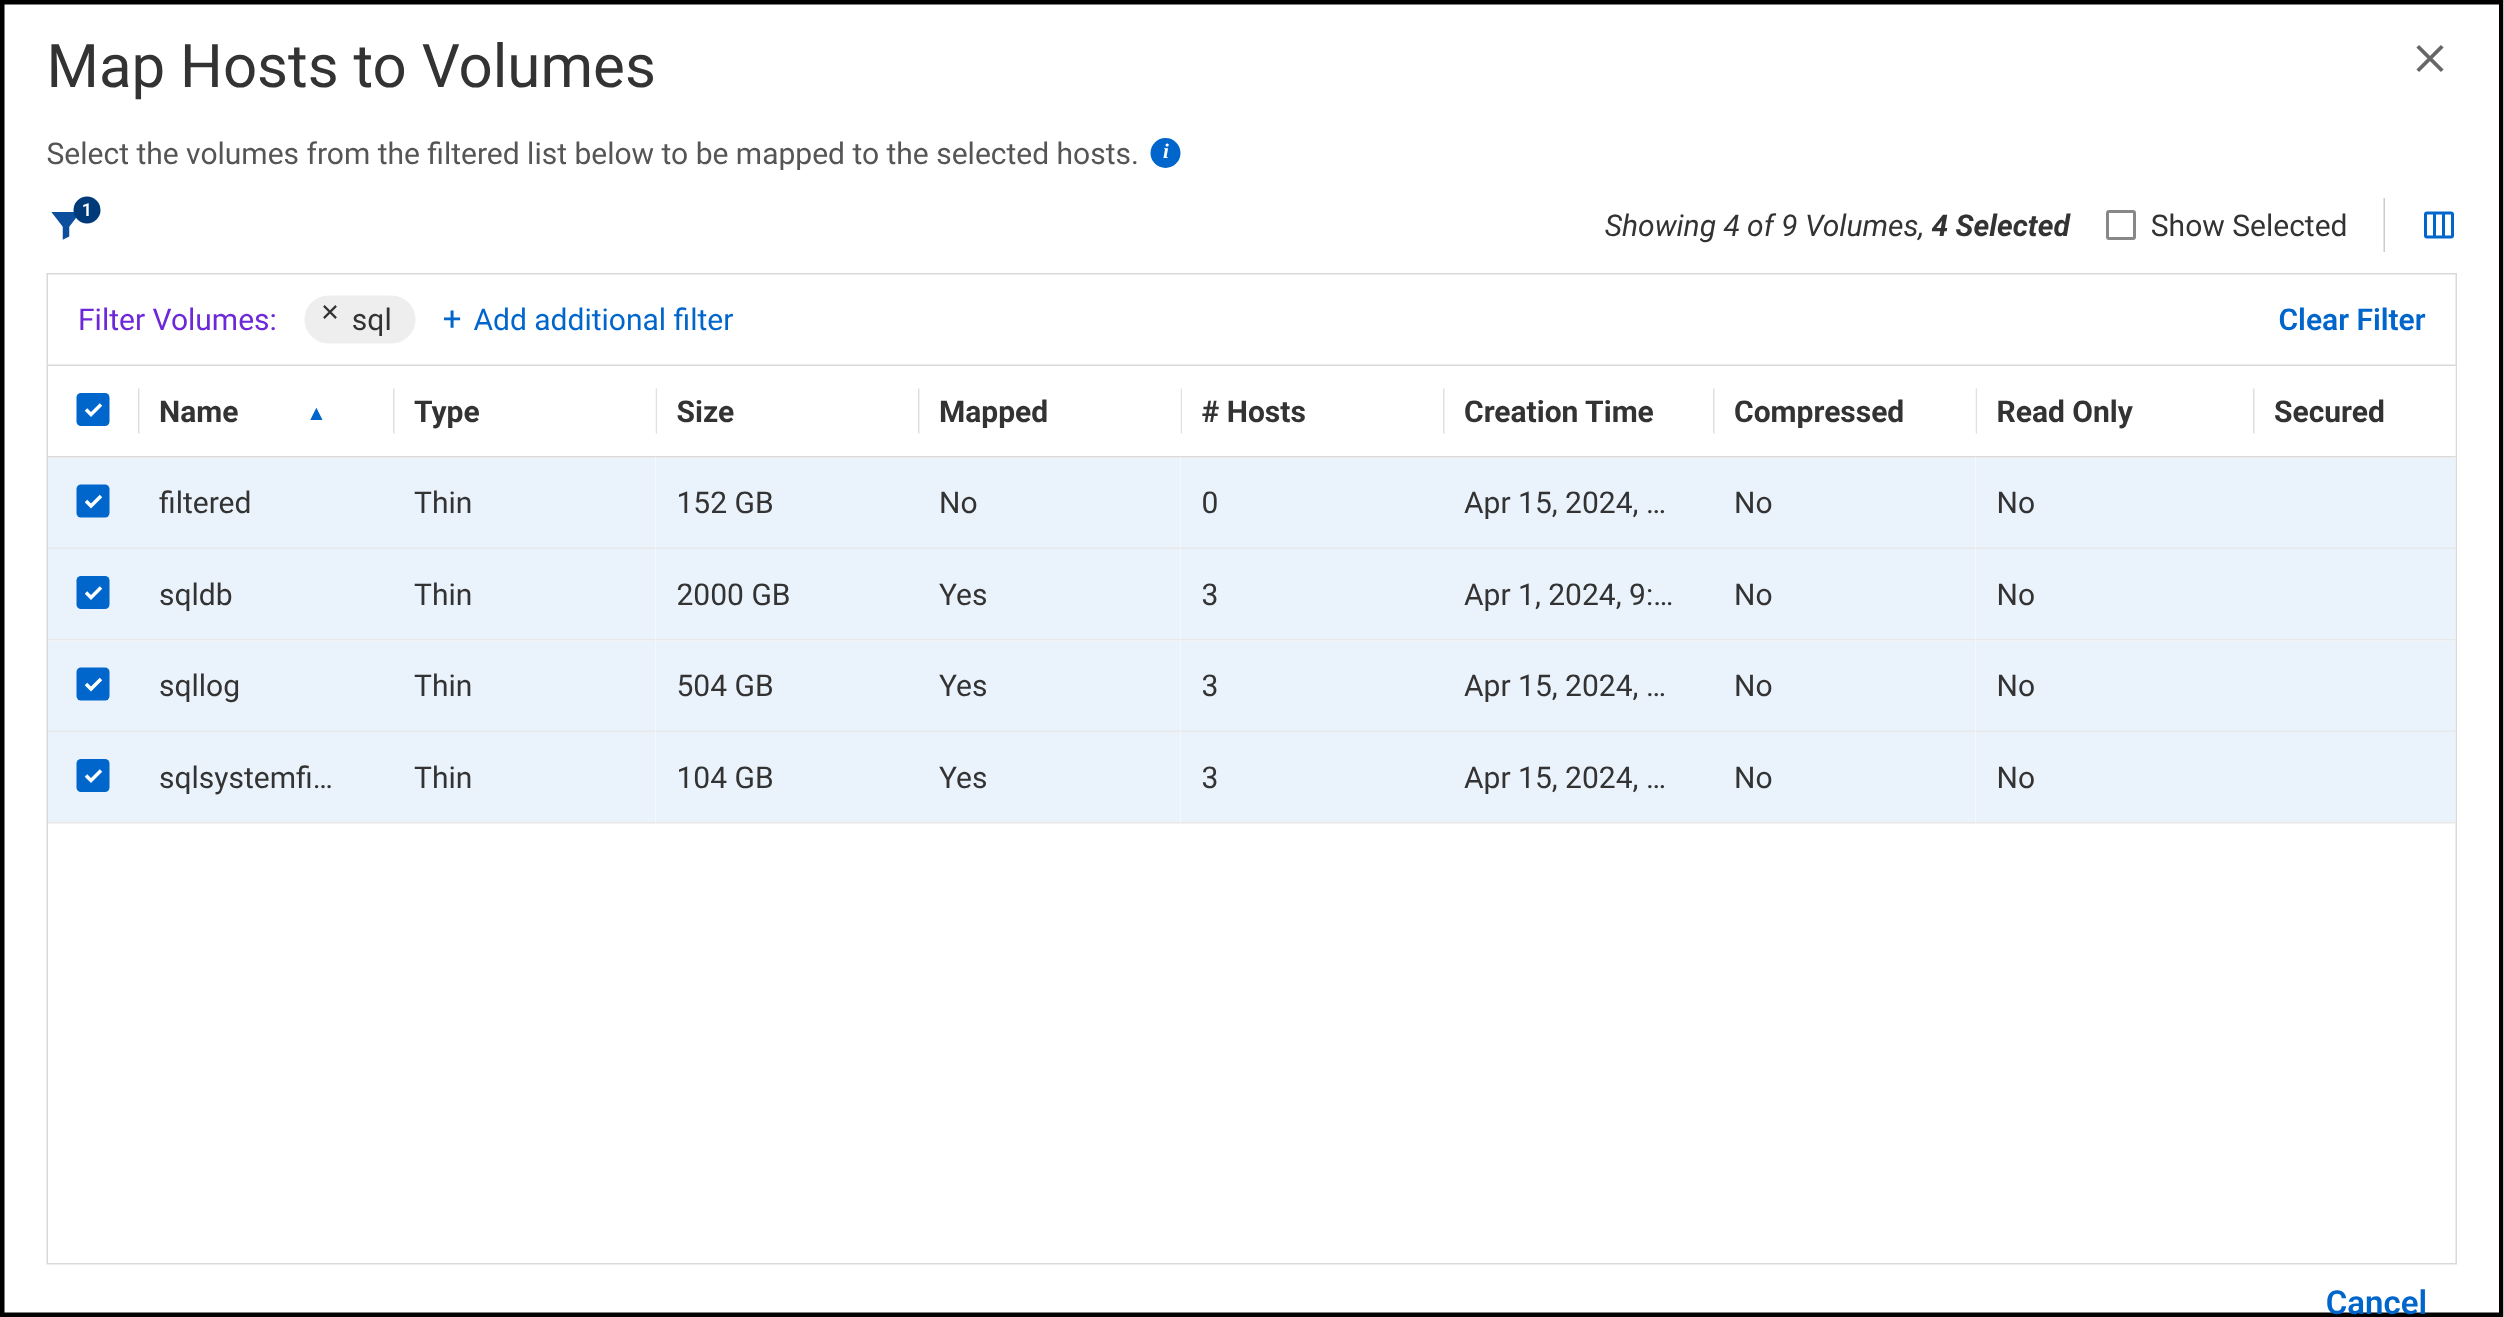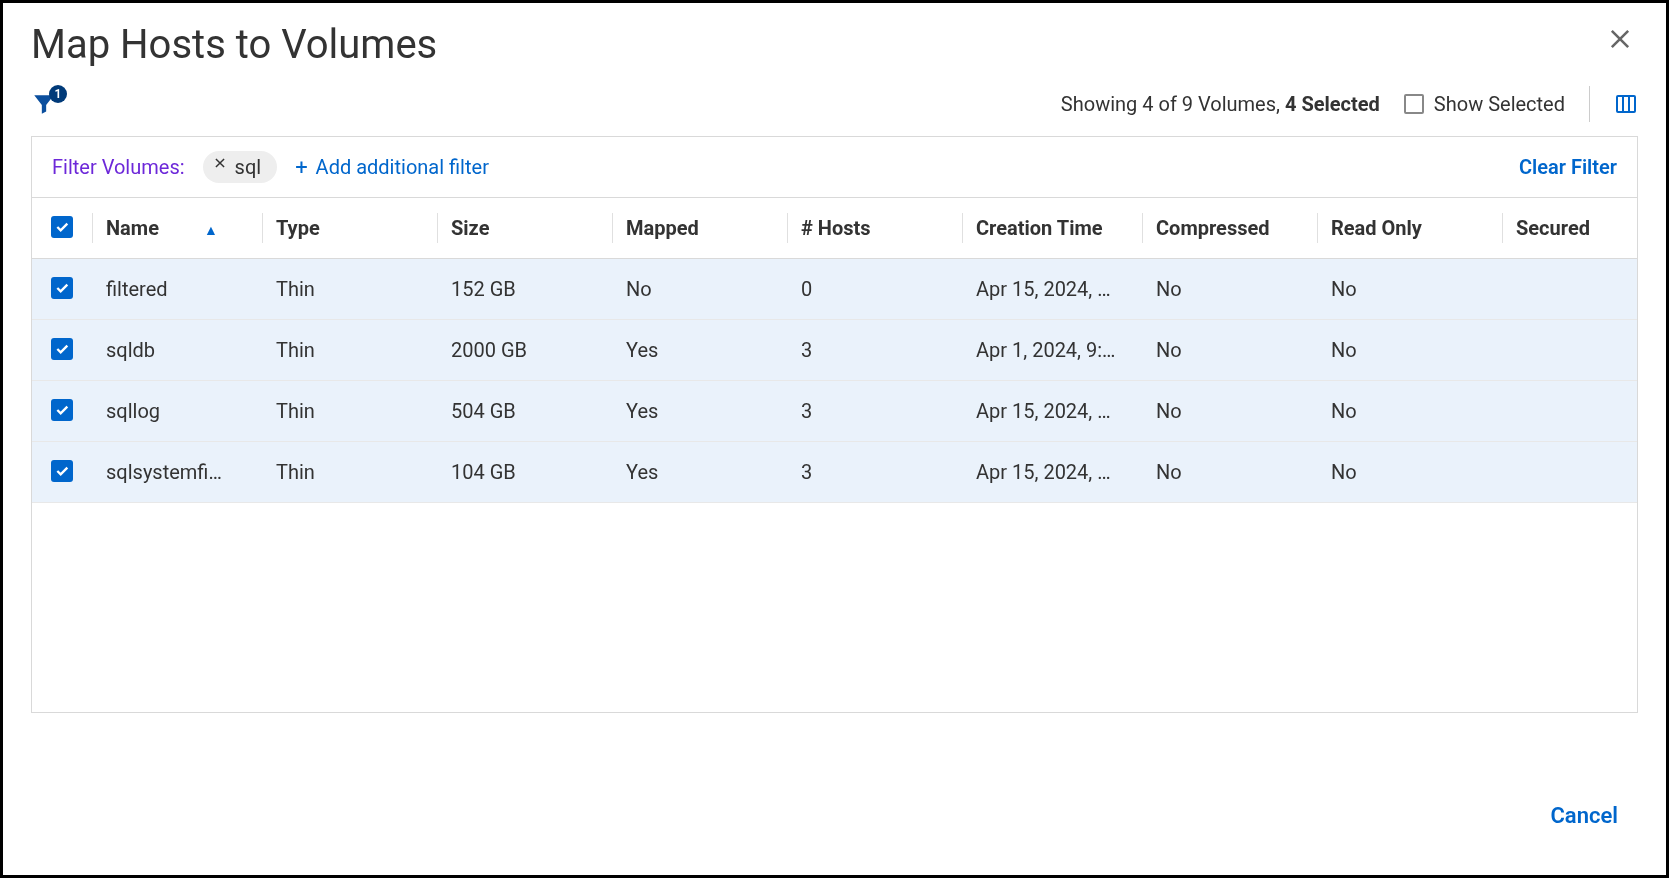--- a/index.html
+++ b/index.html
@@ -82,21 +82,21 @@
     display:flex;align-items:center;justify-content:center;
     font-weight:600;
   }
   .toolbar-right {
     display:flex;
     align-items:center;
     gap:24px;
     font-size:20px;
     color:#333;
   }
-  .showing-text { color:#333; }
+  .showing-text { color:#333;font-style:italic; }
   .showing-text .bold { font-weight:700; }
   .show-selected {
     display:flex; align-items:center; gap:10px; cursor:pointer;
   }
   .chk-empty {
     width:20px;height:20px;
     border:2px solid #888;
     border-radius:2px;
     display:inline-block;
   }
@@ -137,21 +137,21 @@
   .add-filter .plus { font-size:22px; font-weight:400; }
   .clear-filter {
     color:#0066cc;
     cursor:pointer;
     font-weight:600;
   }
   .table-wrap {
     margin: 0 28px;
     border:1px solid #d9d9d9;
     flex: 0 0 auto;
-    height: 516px;
+    height: 600px;
     overflow:hidden;
     display:flex;
     flex-direction:column;
   }
   table {
     width:100%;
     border-collapse:collapse;
     table-layout:fixed;
   }
   thead th {
@@ -236,20 +236,24 @@
 
   <div class="dialog-header">
     <h1 class="dialog-title">Map Hosts to Volumes</h1>
     <span class="close-btn">
       <svg viewBox="0 0 24 24" width="28" height="28" stroke="#666" stroke-width="2.2" fill="none">
           <path d="M5 5 L19 19 M19 5 L5 19"></path>
         </svg>
     </span>
   </div>
 
+  <div class="subtitle-row">
+    <span>Select the volumes from the filtered list below to be mapped to the selected hosts.</span>
+    <span class="info-icon">i</span>
+  </div>
 
   <div class="toolbar-row">
     <div class="filter-indicator">
       <svg viewBox="0 0 24 24" fill="#0b4f9e">
           <path d="M3 4h18l-7 9v6l-4 2v-8z"></path>
         </svg>
       <span class="filter-badge">1</span>
     </div>
     <div class="toolbar-right">
       <span class="showing-text">

